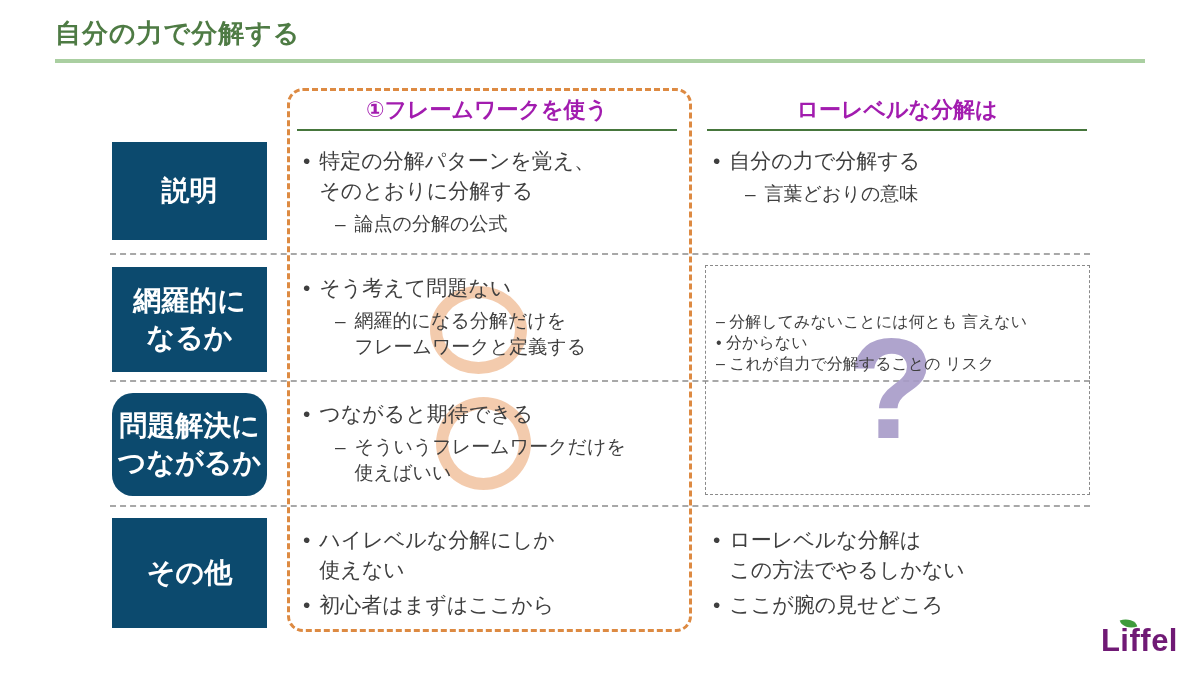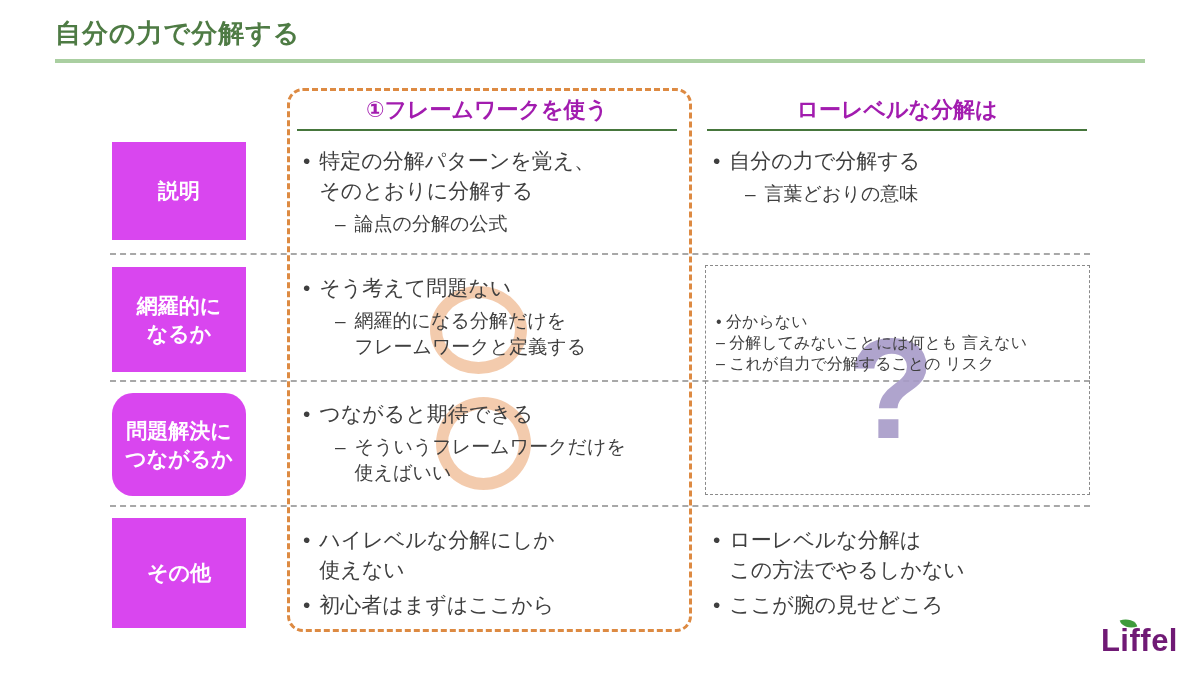--- a/index.html
+++ b/index.html
@@ -19,22 +19,22 @@
   .col-header.c1 { left:297px; width:380px; }
   .col-header.c2 { left:707px; width:380px; }
   .col-rule { position:absolute; top:129px; height:2px; background:#46763c; }
   .col-rule.c1 { left:297px; width:380px; }
   .col-rule.c2 { left:707px; width:380px; }
 
   .row-divider { position:absolute; left:110px; width:980px; height:0;
                  border-top:2px dashed #a8a8a8; }
   .rd1 { top:253px; } .rd2 { top:380px; } .rd3 { top:505px; }
 
-  .row-label { position:absolute; left:112px; width:134px; background:#d946ef; color:#ffffff;
-               font-size:21px; font-weight:bold; display:flex; align-items:center;
+  .row-label { position:absolute; left:112px; width:155px; background:#0c4a6e; color:#ffffff;
+               font-size:28px; font-weight:bold; display:flex; align-items:center;
                justify-content:center; text-align:center; white-space:pre-line; line-height:1.3; }
   .rl1 { top:142px; height:98px; }
   .rl2 { top:267px; height:105px; }
   .rl3 { top:393px; height:103px;border-radius:21px; }
   .rl4 { top:518px; height:110px; }
 
   .cell { position:absolute; width:385px; z-index:2; }
   .cell .item { display:flex; gap:9px; font-size:21px; line-height:1.42; margin-bottom:5px; }
   .cell .item.sub { margin-left:32px; font-size:19px; line-height:1.38; margin-bottom:3px; }
   .cell .mk { flex:0 0 auto; }
@@ -147,28 +147,28 @@
       <span class="txt">自分の力で分解する</span>
     </div>
     <div class="item sub">
       <span class="mk">–</span>
       <span class="txt">言葉どおりの意味</span>
     </div>
   </div>
 
   <div class="wakaranai-box">
     <div class="inner">
-      <div class="item">
-        <span class="mk">•</span>
-        <span class="txt">分からない</span>
-      </div>
       <div class="item sub">
         <span class="mk">–</span>
         <span class="txt">分解してみないことには何とも
 言えない</span>
+      </div>
+      <div class="item">
+        <span class="mk">•</span>
+        <span class="txt">分からない</span>
       </div>
       <div class="item sub">
         <span class="mk">–</span>
         <span class="txt">これが自力で分解することの
 リスク</span>
       </div>
     </div>
   </div>
 
   <div class="cell self-sonota">

